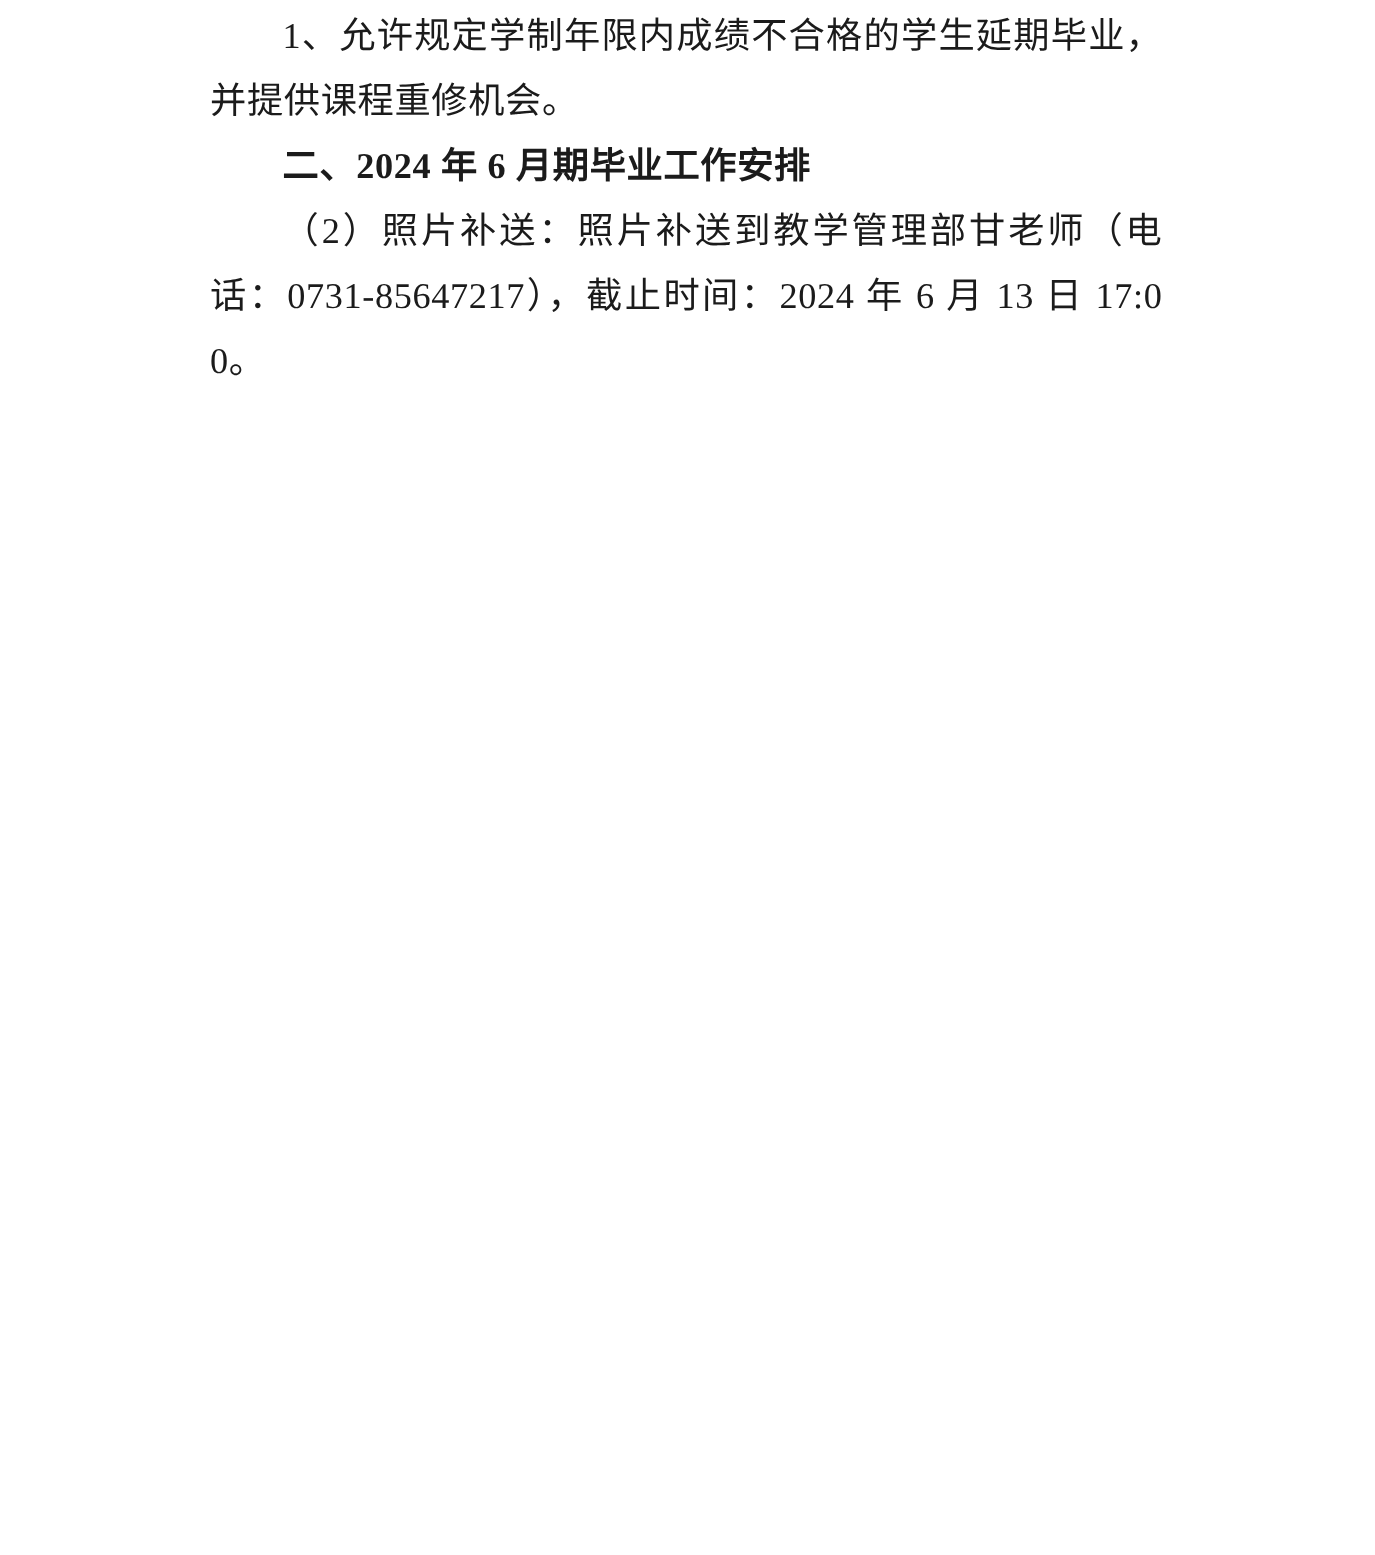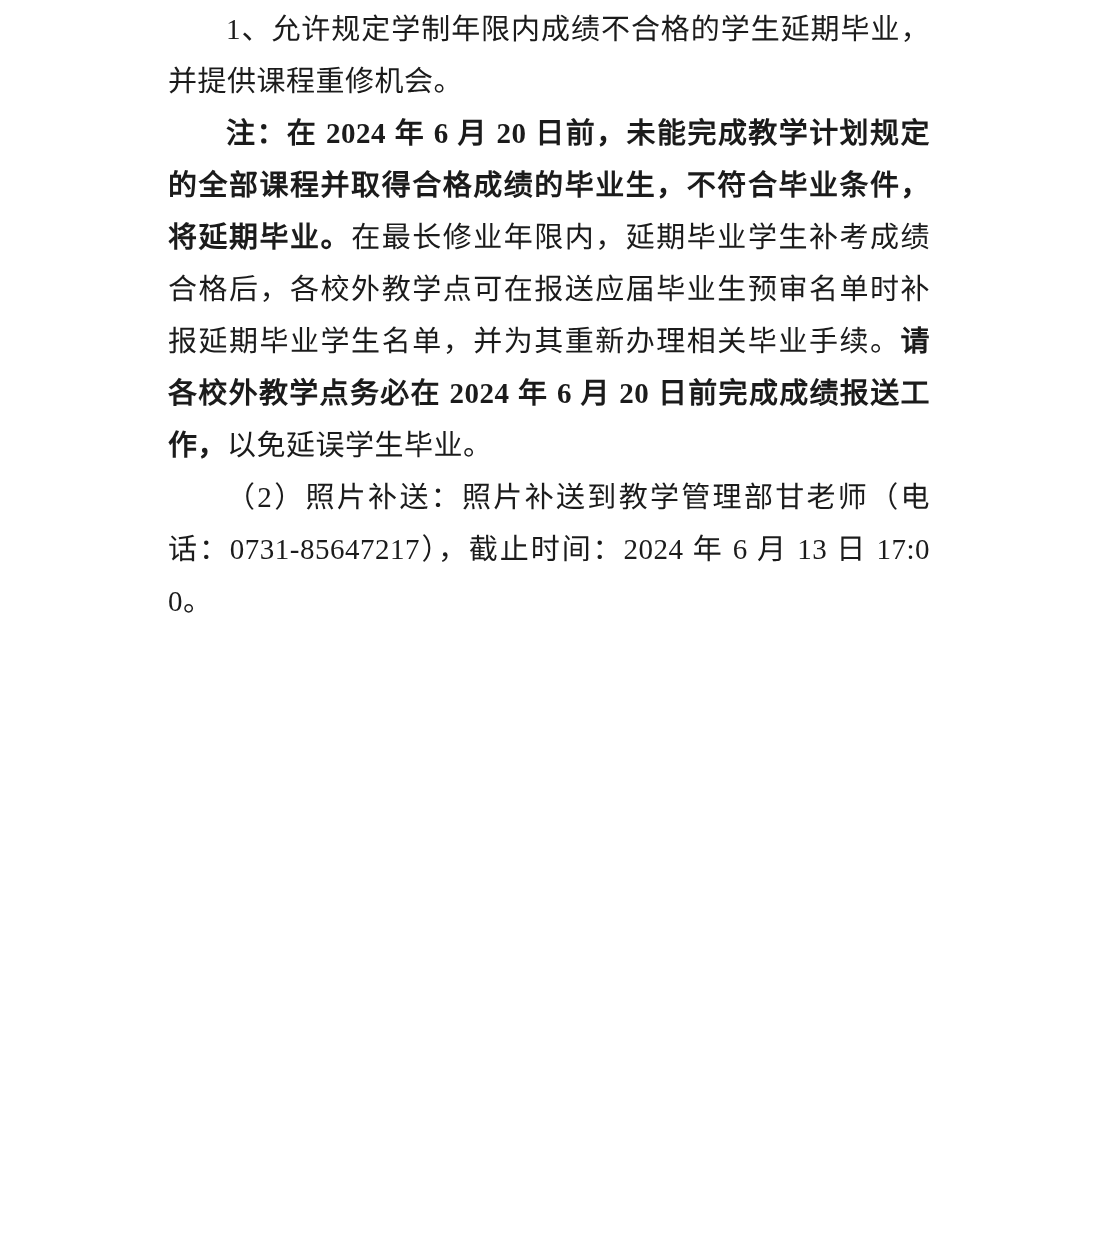--- a/index.html
+++ b/index.html
@@ -42,16 +42,16 @@
   .run.bold {
     font-weight: bold;
   }
 </style>
 </head>
 <body>
 
 <div class="page">
   <div class="doc-body">
       <p class="para"><span class="run">1、允许规定学制年限内成绩不合格的学生延期毕业，并提供课程重修机会。</span></p>
-      <p class="para"><span class="run bold">注：在 2024 年 6 月 20 日前，未能完成教学计划规定的全部课程并取得合格成绩的毕业生，不符合毕业条件，将延期毕业。</span><span class="run">在最长修业年限内，延期毕业学生补考成绩合格后，各校外教学点可在报送应届毕业生预审名单时补报延期毕业学生名单，并为其重新办理相关毕业手续。</span><span class="run bold">请各校外教学点务必在 2024 年 6 月 20 日前完成成绩报送工作，</span><span class="run">以免延误学生毕业。</span></p>
+      <p class="para"><span class="run bold">二、2024 年 6 月期毕业工作安排</span></p>
       <p class="para"><span class="run">（2）照片补送：照片补送到教学管理部甘老师（电话：0731-85647217），截止时间：2024 年 6 月 13 日 17:00。</span></p>
     </div>
 </div>
 
 </body></html>

